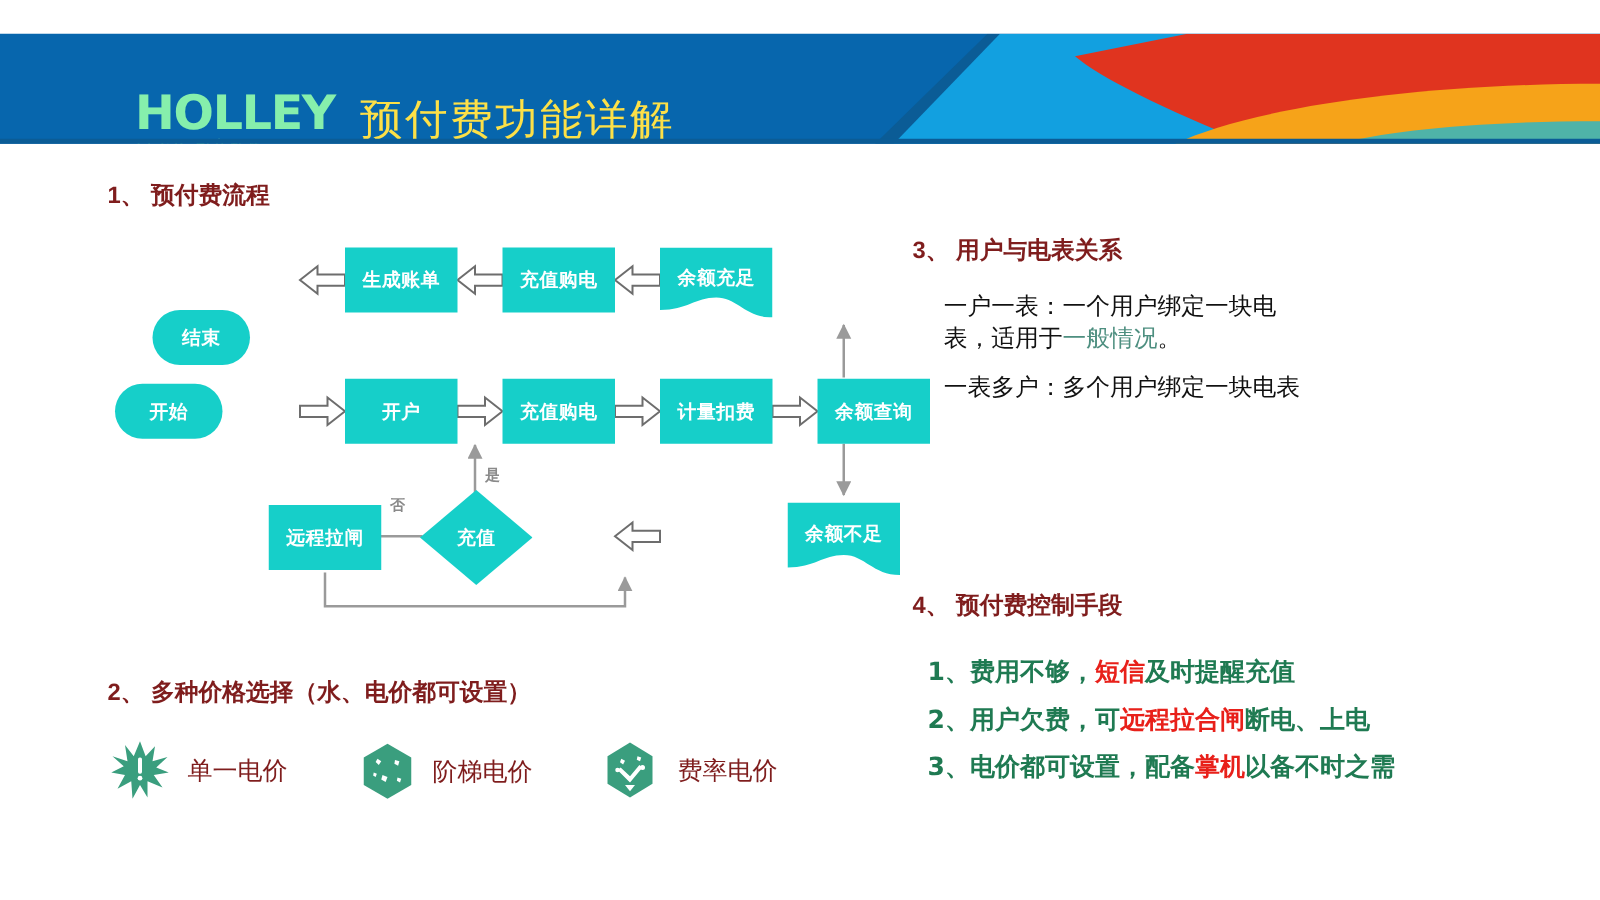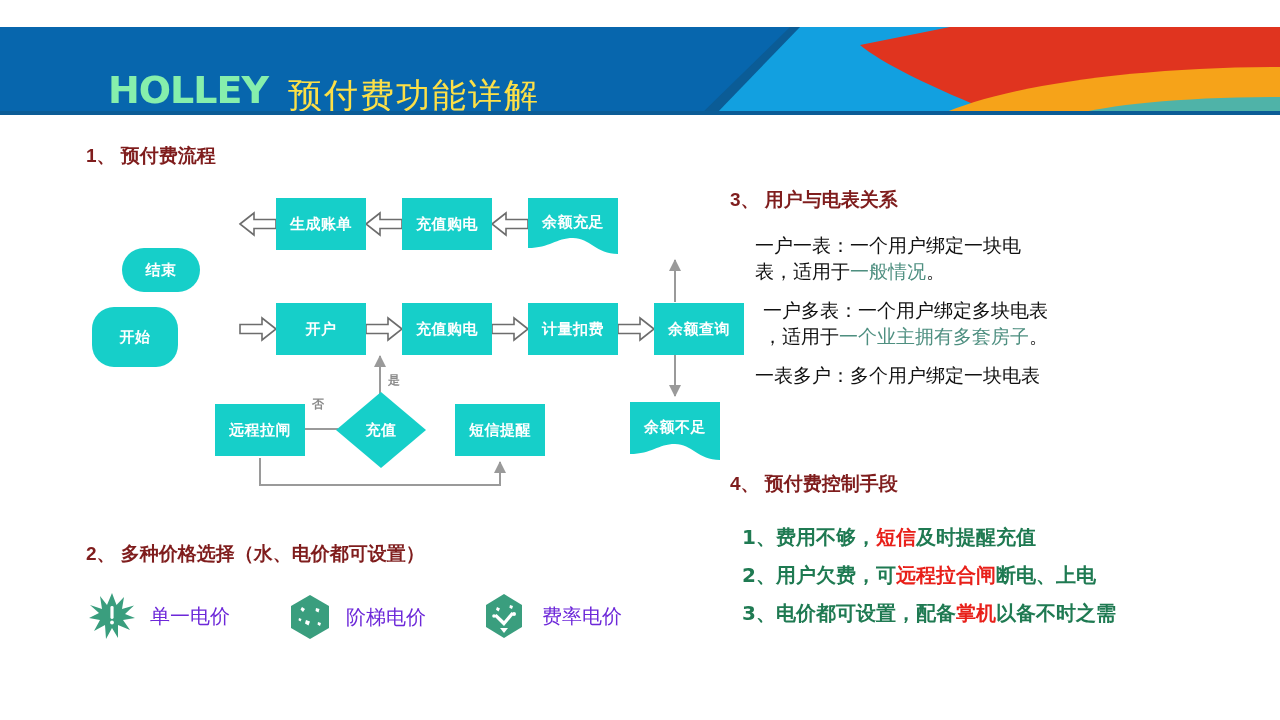--- a/index.html
+++ b/index.html
@@ -65,21 +65,21 @@
   .node.diamond .dlabel{position:relative;z-index:2;}
   .flowlbl{
     position:absolute;font-size:12px;color:#8a8a8a;font-weight:bold;
     font-family:"DejaVu Sans",sans-serif;
   }
 
   
   .price-row{position:absolute;left:88px;top:592px;width:600px;height:56px;}
   .price-item{position:absolute;display:flex;align-items:center;}
   .price-label{
-    margin-left:14px;font-size:20px;color:#6d28d9;
+    margin-left:14px;font-size:20px;color:#7f1d1d;
     font-family:"DejaVu Sans",sans-serif;white-space:nowrap;
   }
 
   
   .rel-list{position:absolute;left:755px;top:232px;width:460px;}
   .rel-item{
     font-size:19px;line-height:26px;color:#111111;
     font-family:"DejaVu Sans",sans-serif;margin-bottom:13px;
   }
   .rel-item.indent{padding-left:8px;}
@@ -167,21 +167,21 @@
     <span>充值购电</span>
   </div>
 
   <div class="node doc" style="left:448px;top:18px;width:90px;height:56px;">
     <svg style="position:absolute;left:0;top:0;" width="90" height="56" viewBox="0 0 90 56">
       <path d="M0,0 L90,0 L90,56 C68,56 62,40 45,40 C28,40 22,50 0,50 Z" fill="#16cfc9"></path>
     </svg>
     <span class="doclabel" style="margin-bottom:8px;">余额充足</span>
   </div>
 
-  <div class="node pill" style="left:12px;top:127px;width:86px;height:60px;">
+  <div class="node pill" style="left:12px;top:127px;width:86px;height:44px;">
     <span>开始</span>
   </div>
 
   <div class="node" style="left:196px;top:123px;width:90px;height:52px;">
     <span>开户</span>
   </div>
 
   <div class="node" style="left:322px;top:123px;width:90px;height:52px;">
     <span>充值购电</span>
   </div>
@@ -198,23 +198,20 @@
     <span>远程拉闸</span>
   </div>
 
   <div class="node diamond" style="left:256px;top:212px;width:90px;height:76px;">
     <svg style="position:absolute;left:0;top:0;" width="90" height="76" viewBox="0 0 90 76">
       <path d="M45,0 L90,38 L45,76 L0,38 Z" fill="#16cfc9"></path>
     </svg>
     <span class="dlabel">充值</span>
   </div>
 
-  <div class="node" style="left:375px;top:224px;width:90px;height:52px;">
-    <span>短信提醒</span>
-  </div>
 
   <div class="node doc" style="left:550px;top:222px;width:90px;height:58px;">
     <svg style="position:absolute;left:0;top:0;" width="90" height="58" viewBox="0 0 90 58">
       <path d="M0,0 L90,0 L90,58 C68,58 62,42 45,42 C28,42 22,52 0,52 Z" fill="#16cfc9"></path>
     </svg>
     <span class="doclabel" style="margin-bottom:8px;">余额不足</span>
   </div>
 
   <div class="flowlbl" style="left:308px;top:192px;">是</div>
   <div class="flowlbl" style="left:232px;top:216px;">否</div>
@@ -257,24 +254,20 @@
   </div>
 </div>
 
 <div class="rel-list">
 
   <div class="rel-item">
     <div>一户一表：一个用户绑定一块电</div>
     <div><span>表，适用于</span><span class="hl">一般情况</span><span>。</span></div>
   </div>
 
-  <div class="rel-item indent">
-    <div>一户多表：一个用户绑定多块电表</div>
-    <div><span>，适用于</span><span class="hl">一个业主拥有多套房子</span><span>。</span></div>
-  </div>
 
   <div class="rel-item">
     <div>一表多户：多个用户绑定一块电表</div>
   </div>
 </div>
 
 <div class="ctrl-list">
 
   <div class="ctrl-item"><span>1、</span><span>费用不够，</span><span class="red">短信</span><span>及时提醒</span><span>充值</span></div>
 

